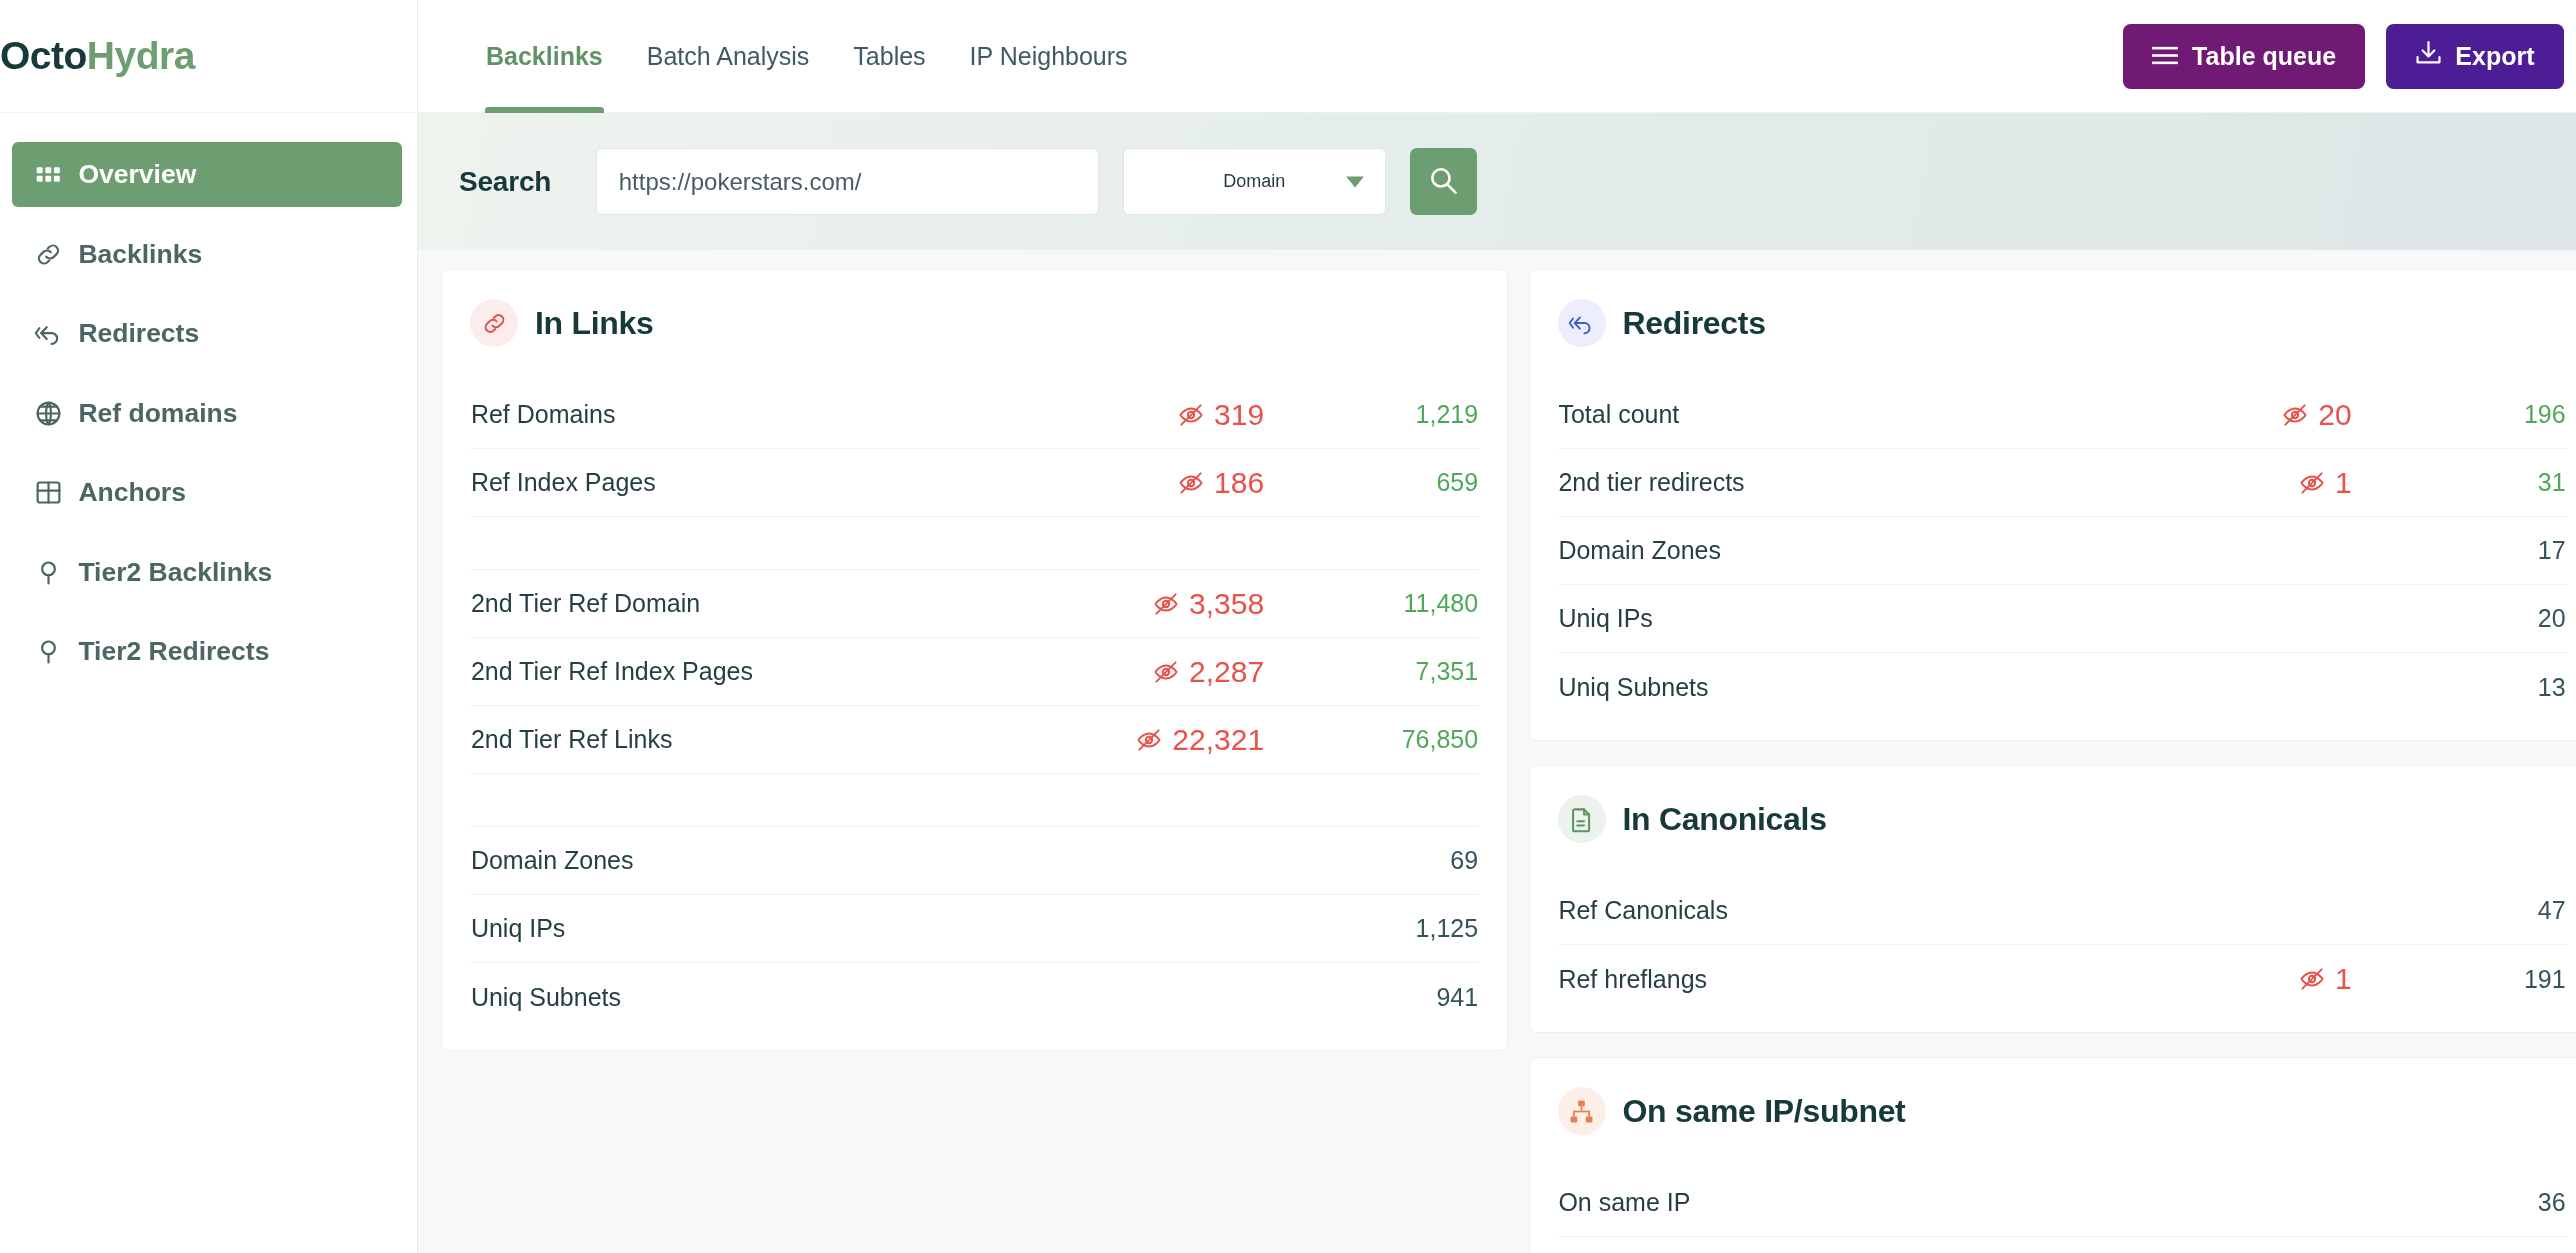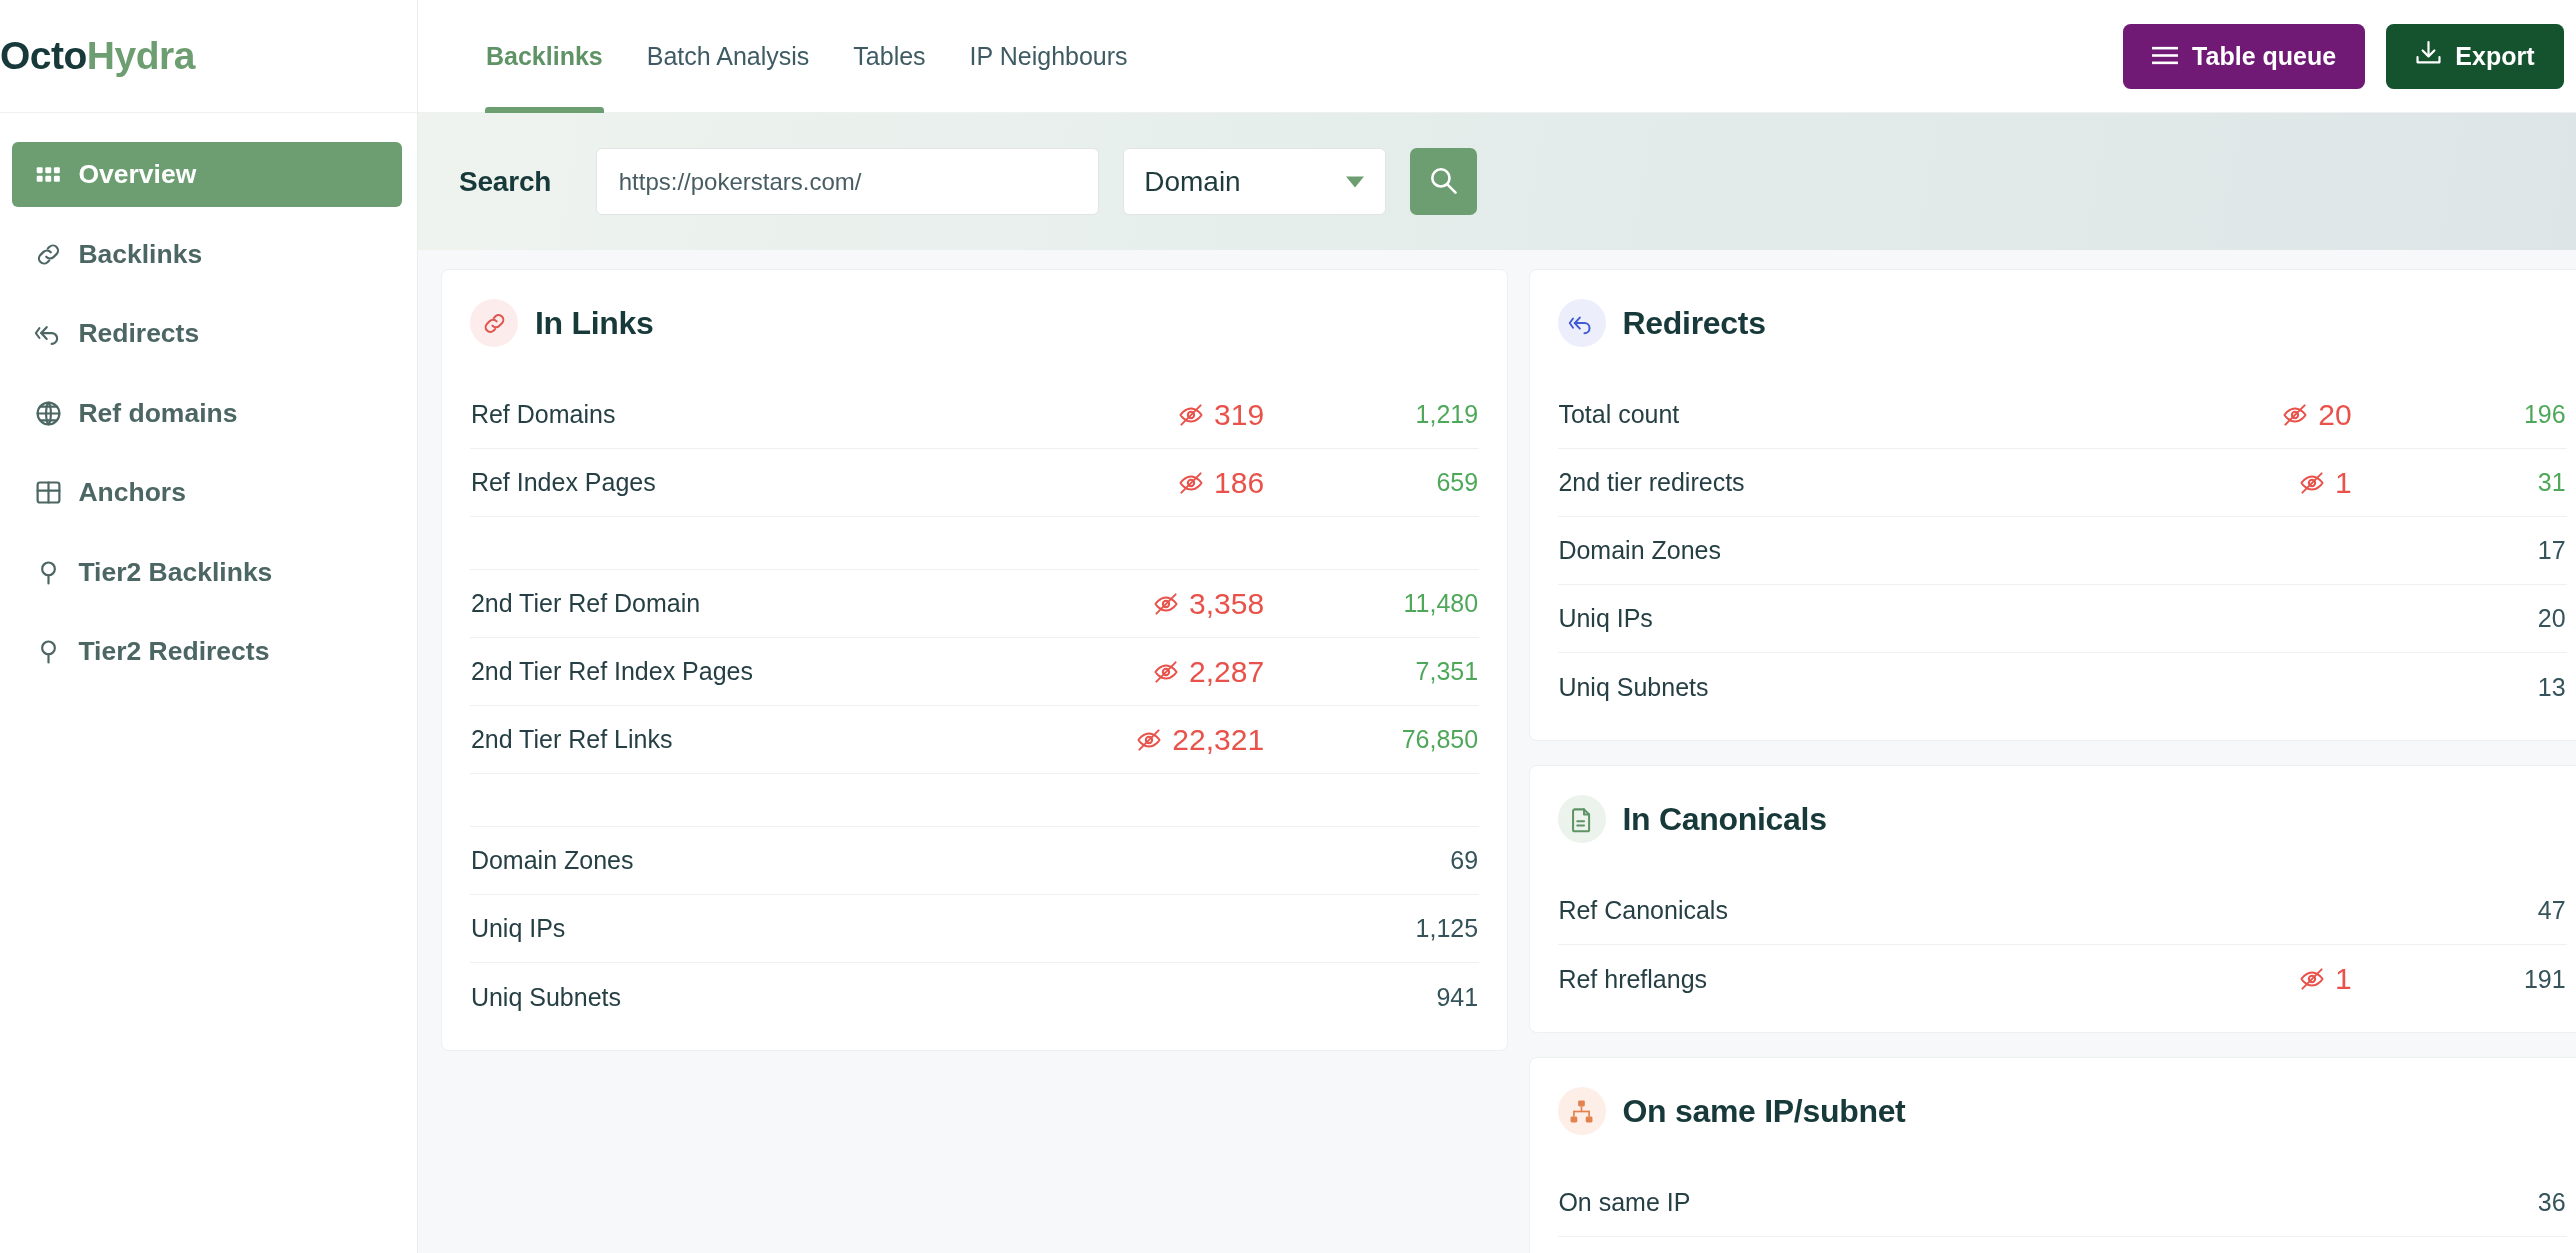--- a/index.html
+++ b/index.html
@@ -78,21 +78,21 @@
   }
   .topbtns { margin-left: auto; display: flex; gap: 20.5px; align-items: center; }
   .btn {
     display: flex; align-items: center; gap: 13.7px;
     height: 65px; border-radius: 7.7px;
     padding: 0 29px;
     font-size: 25px; font-weight: 700; color: #fff;
     cursor: pointer; white-space: nowrap;
   }
   .btn-dark { background: #701a75; }
-  .btn-orange { background: #14532d; }
+  .btn-orange { background: #4c1d95; }
 
   
   .searchbar {
     height: 137px; min-height: 137px;
     background: linear-gradient(100deg, #eef3ee 0%, #e6eeec 40%, #dde5e6 100%);
     display: flex; align-items: center;
     padding-left: 41px;
     gap: 24px;
   }
   .search-label { font-size: 28px; font-weight: 700; color: #17393a; letter-spacing: -0.2px; }
@@ -100,22 +100,22 @@
     width: 503px; height: 67px;
     background: #fff; border: 1.7px solid #e1e5e5; border-radius: 6px;
     display: flex; align-items: center; padding: 0 22px;
     font-size: 24px; color: #485d63;
     margin-left: 20.5px;
   }
   .search-select {
     width: 263px; height: 67px;
     background: #fff; border: 1.7px solid #e1e5e5; border-radius: 6px;
     display: flex; align-items: center; padding: 0 20.5px;
-    font-size: 28px; color: #1f3b3d;
-    position: relative; cursor: pointer;
+    font-size: 18px; color: #1f3b3d;
+    position: relative; cursor: pointer; justify-content: center;
   }
   .caret {
     position: absolute; right: 20.5px; top: 50%; transform: translateY(-50%);
     width: 0; height: 0;
     border-left: 9.4px solid transparent; border-right: 9.4px solid transparent;
     border-top: 11px solid #6d9e72;
   }
   .search-go {
     width: 67px; height: 67px; background: #6d9e72; border-radius: 6.8px;
     display: flex; align-items: center; justify-content: center; cursor: pointer;

